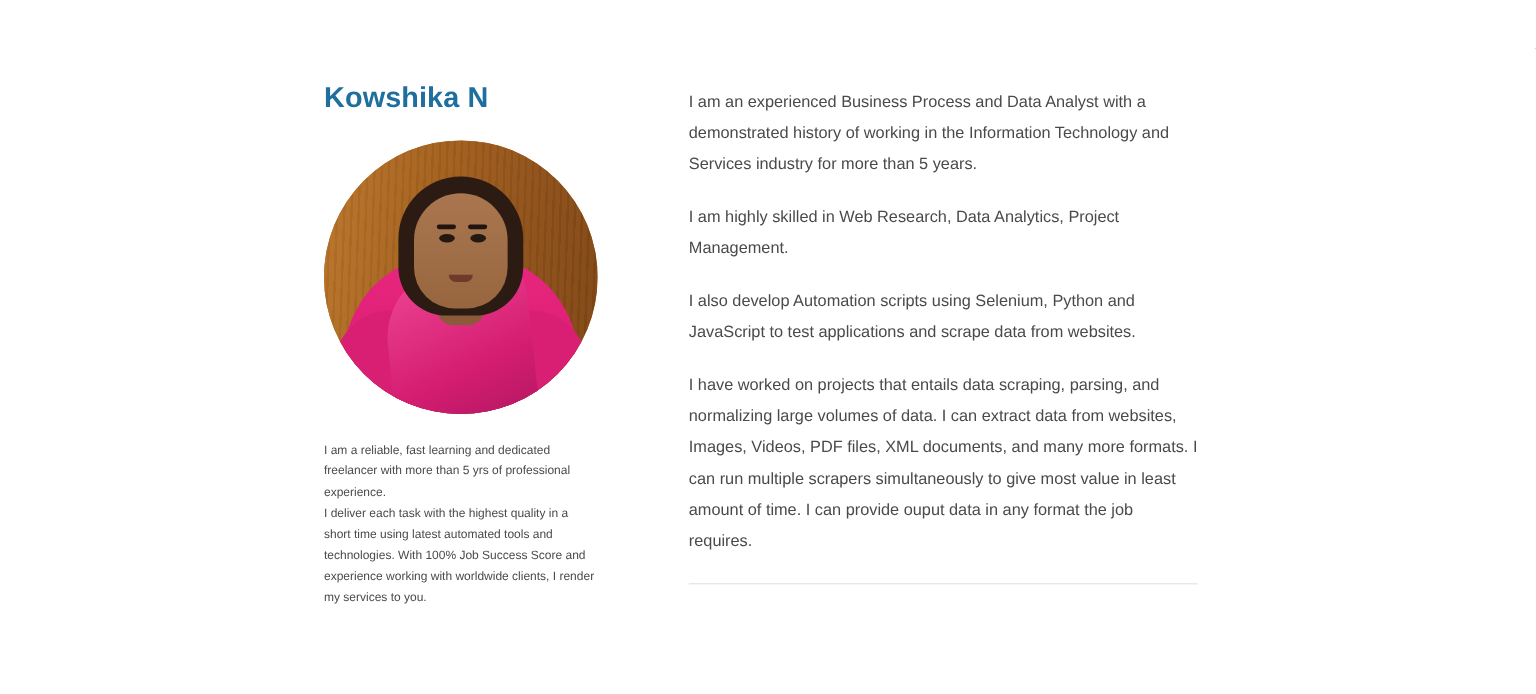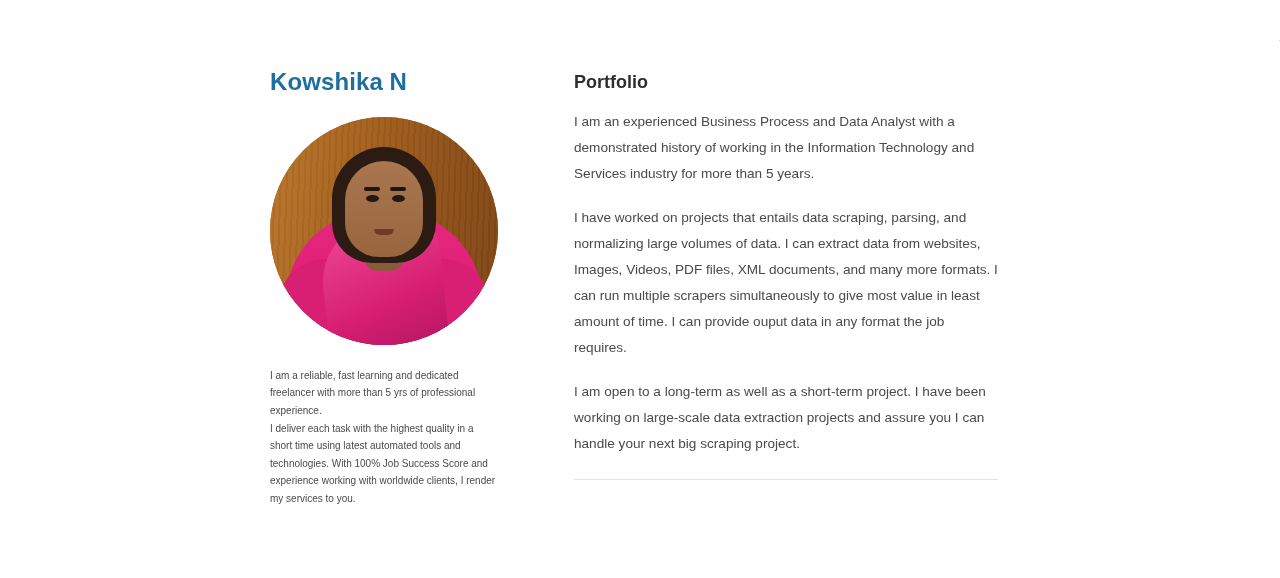--- a/index.html
+++ b/index.html
@@ -239,24 +239,24 @@
         <div class="mouth"></div>
       </div>
 
       <div class="left-text">
         <p style="white-space: pre-line;">I am a reliable, fast learning and dedicated freelancer with more than 5 yrs of professional experience.
 I deliver each task with the highest quality in a short time using latest automated tools and technologies. With 100% Job Success Score and experience working with worldwide clients, I render my services to you.</p>
       </div>
     </div>
 
     <div class="right-col">
-      <h2 class="section-title">Portfolio</h2>
 
 
       <p class="body-para">I am an experienced Business Process and Data Analyst with a demonstrated history of working in the Information Technology and Services industry for more than 5 years.</p>
+      <p class="body-para">I am highly skilled in Web Research, Data Analytics, Project Management.</p>
+      <p class="body-para">I also develop Automation scripts using Selenium, Python and JavaScript to test applications and scrape data from websites.</p>
       <p class="body-para">I have worked on projects that entails data scraping, parsing, and normalizing large volumes of data. I can extract data from websites, Images, Videos, PDF files, XML documents, and many more formats. I can run multiple scrapers simultaneously to give most value in least amount of time. I can provide ouput data in any format the job requires.</p>
-      <p class="body-para">I am open to a long-term as well as a short-term project. I have been working on large-scale data extraction projects and assure you I can handle your next big scraping project.</p>
 
       <div class="divider"></div>
     </div>
 
   </div>
 </div>
 
 </body></html>

